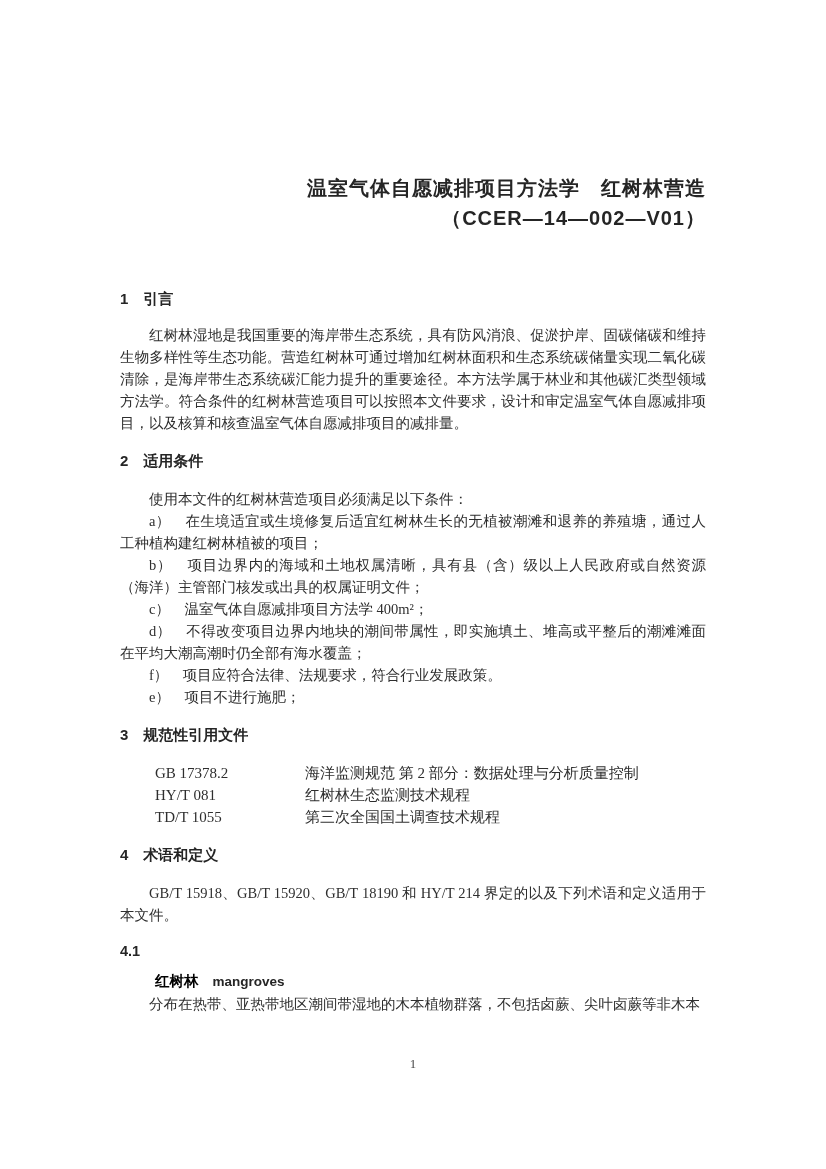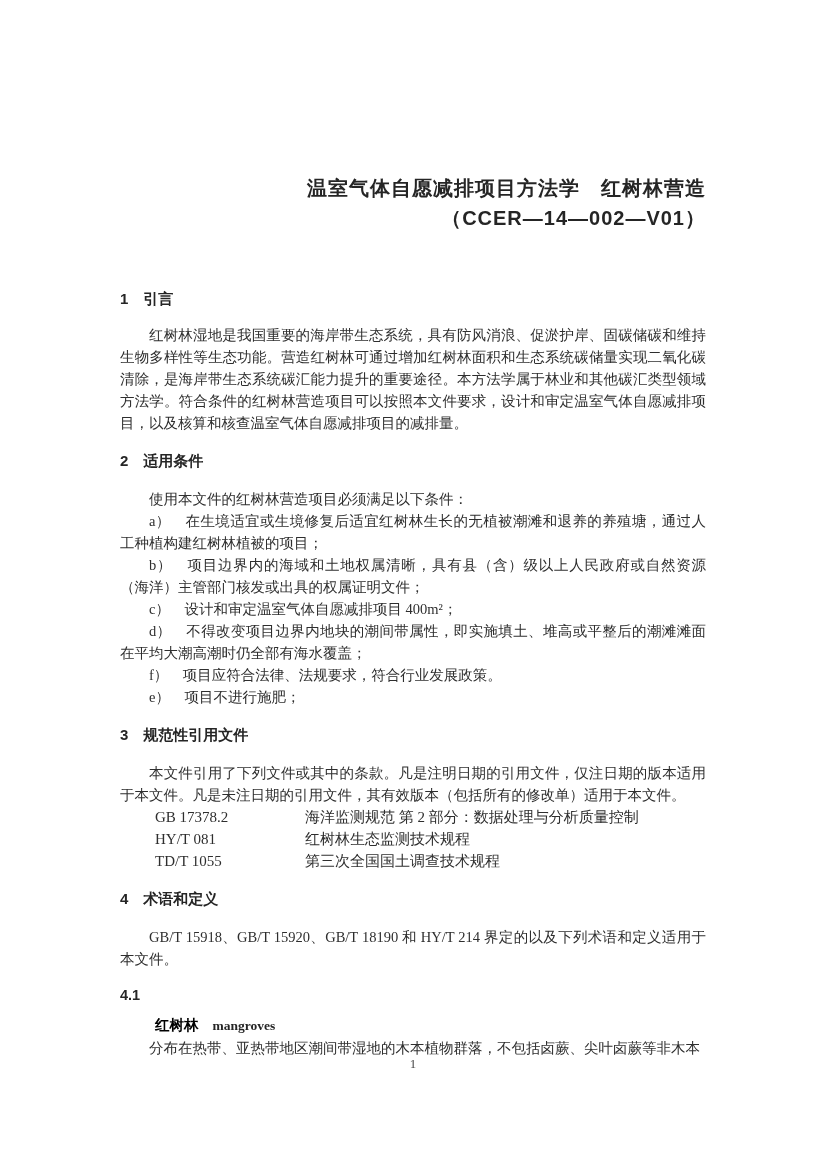--- a/index.html
+++ b/index.html
@@ -91,21 +91,21 @@
     line-height: 22px;
     margin: 0;
     padding-left: 35px;
   }
   .term-zh {
     font-family: "Liberation Sans", "DejaVu Sans", sans-serif;
     font-weight: bold;
     color: #000000;
   }
   .term-en {
-    font-family: Liberation Serif, serif;
+    font-family: Liberation Sans, sans-serif;
     font-weight: bold;
     font-size: 13.5px;
     color: #252525;
     margin-left: 14px;
   }
   .page-number {
     position: absolute;
     left: 0;
     width: 826px;
     top: 1056px;
@@ -129,29 +129,28 @@
       <span class="sec-num">1</span><span>引言</span>
     </div>
     <p class="para">红树林湿地是我国重要的海岸带生态系统，具有防风消浪、促淤护岸、固碳储碳和维持生物多样性等生态功能。营造红树林可通过增加红树林面积和生态系统碳储量实现二氧化碳清除，是海岸带生态系统碳汇能力提升的重要途径。本方法学属于林业和其他碳汇类型领域方法学。符合条件的红树林营造项目可以按照本文件要求，设计和审定温室气体自愿减排项目，以及核算和核查温室气体自愿减排项目的减排量。</p>
 
     <div class="sec-heading">
       <span class="sec-num">2</span><span>适用条件</span>
     </div>
     <p class="para tight">使用本文件的红树林营造项目必须满足以下条件：</p>
     <p class="cond-item">a）　在生境适宜或生境修复后适宜红树林生长的无植被潮滩和退养的养殖塘，通过人工种植构建红树林植被的项目；</p>
     <p class="cond-item">b）　项目边界内的海域和土地权属清晰，具有县（含）级以上人民政府或自然资源（海洋）主管部门核发或出具的权属证明文件；</p>
-    <p class="cond-item">c）　设计和审定温室气体自愿减排项目 400m²；</p>
+    <p class="cond-item">c）　温室气体自愿减排项目方法学 400m²；</p>
     <p class="cond-item">d）　不得改变项目边界内地块的潮间带属性，即实施填土、堆高或平整后的潮滩滩面在平均大潮高潮时仍全部有海水覆盖；</p>
     <p class="cond-item">f）　项目应符合法律、法规要求，符合行业发展政策。</p>
     <p class="cond-item">e）　项目不进行施肥；</p>
 
     <div class="sec-heading">
       <span class="sec-num">3</span><span>规范性引用文件</span>
     </div>
-    <p class="para tight">本文件引用了下列文件或其中的条款。凡是注明日期的引用文件，仅注日期的版本适用于本文件。凡是未注日期的引用文件，其有效版本（包括所有的修改单）适用于本文件。</p>
     <div class="ref-list">
       <p class="ref-row">
         <span class="ref-code">GB 17378.2</span><span class="ref-title">海洋监测规范 第 2 部分：数据处理与分析质量控制</span>
       </p>
       <p class="ref-row">
         <span class="ref-code">HY/T 081</span><span class="ref-title">红树林生态监测技术规程</span>
       </p>
       <p class="ref-row">
         <span class="ref-code">TD/T 1055</span><span class="ref-title">第三次全国国土调查技术规程</span>
       </p>

